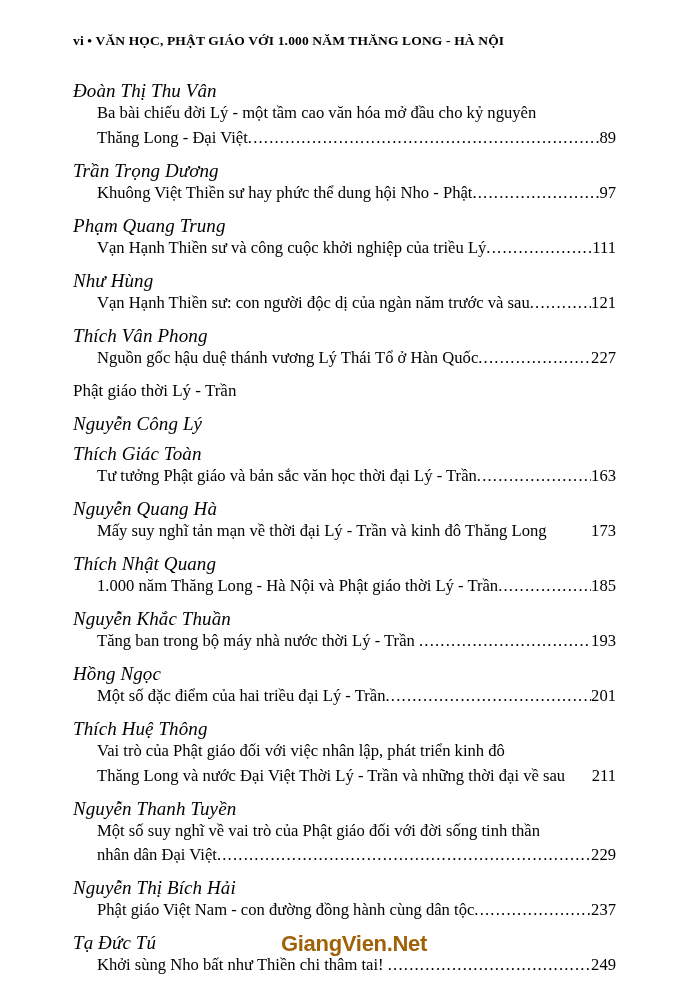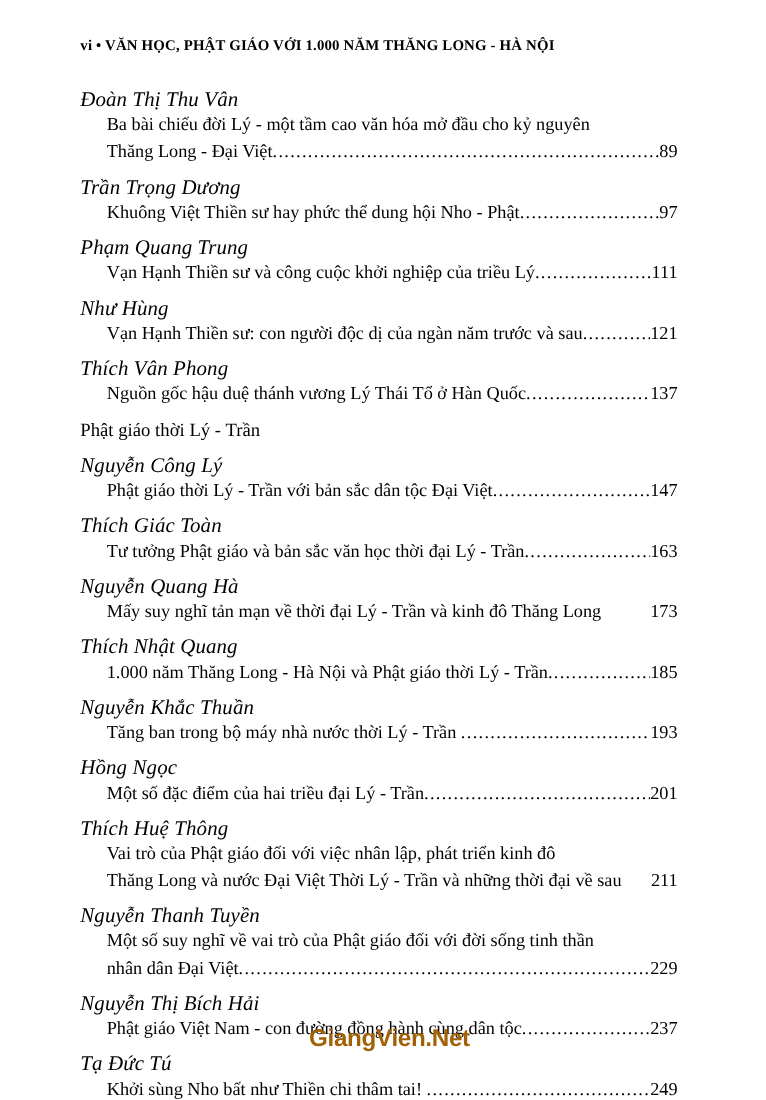--- a/index.html
+++ b/index.html
@@ -172,34 +172,27 @@
             <span class="page-num">121</span>
           </div>
         </div>
       </div>
       <div class="entry">
         <div class="author">Thích Vân Phong</div>
         <div class="title-block">
           <div class="leader-line">
             <span class="leader-text">Nguồn gốc hậu duệ thánh vương Lý Thái Tổ ở Hàn Quốc</span>
             <span class="leader-dots"></span>
-            <span class="page-num">137</span>
+            <span class="page-num">227</span>
           </div>
         </div>
       </div>
       <div class="section-heading">Phật giáo thời Lý - Trần</div>
       <div class="entry">
         <div class="author">Nguyễn Công Lý</div>
-        <div class="title-block">
-          <div class="leader-line">
-            <span class="leader-text">Phật giáo thời Lý - Trần với bản sắc dân tộc Đại Việt</span>
-            <span class="leader-dots"></span>
-            <span class="page-num">147</span>
-          </div>
-        </div>
       </div>
       <div class="entry">
         <div class="author">Thích Giác Toàn</div>
         <div class="title-block">
           <div class="leader-line">
             <span class="leader-text">Tư tưởng Phật giáo và bản sắc văn học thời đại Lý - Trần</span>
             <span class="leader-dots"></span>
             <span class="page-num">163</span>
           </div>
         </div>

